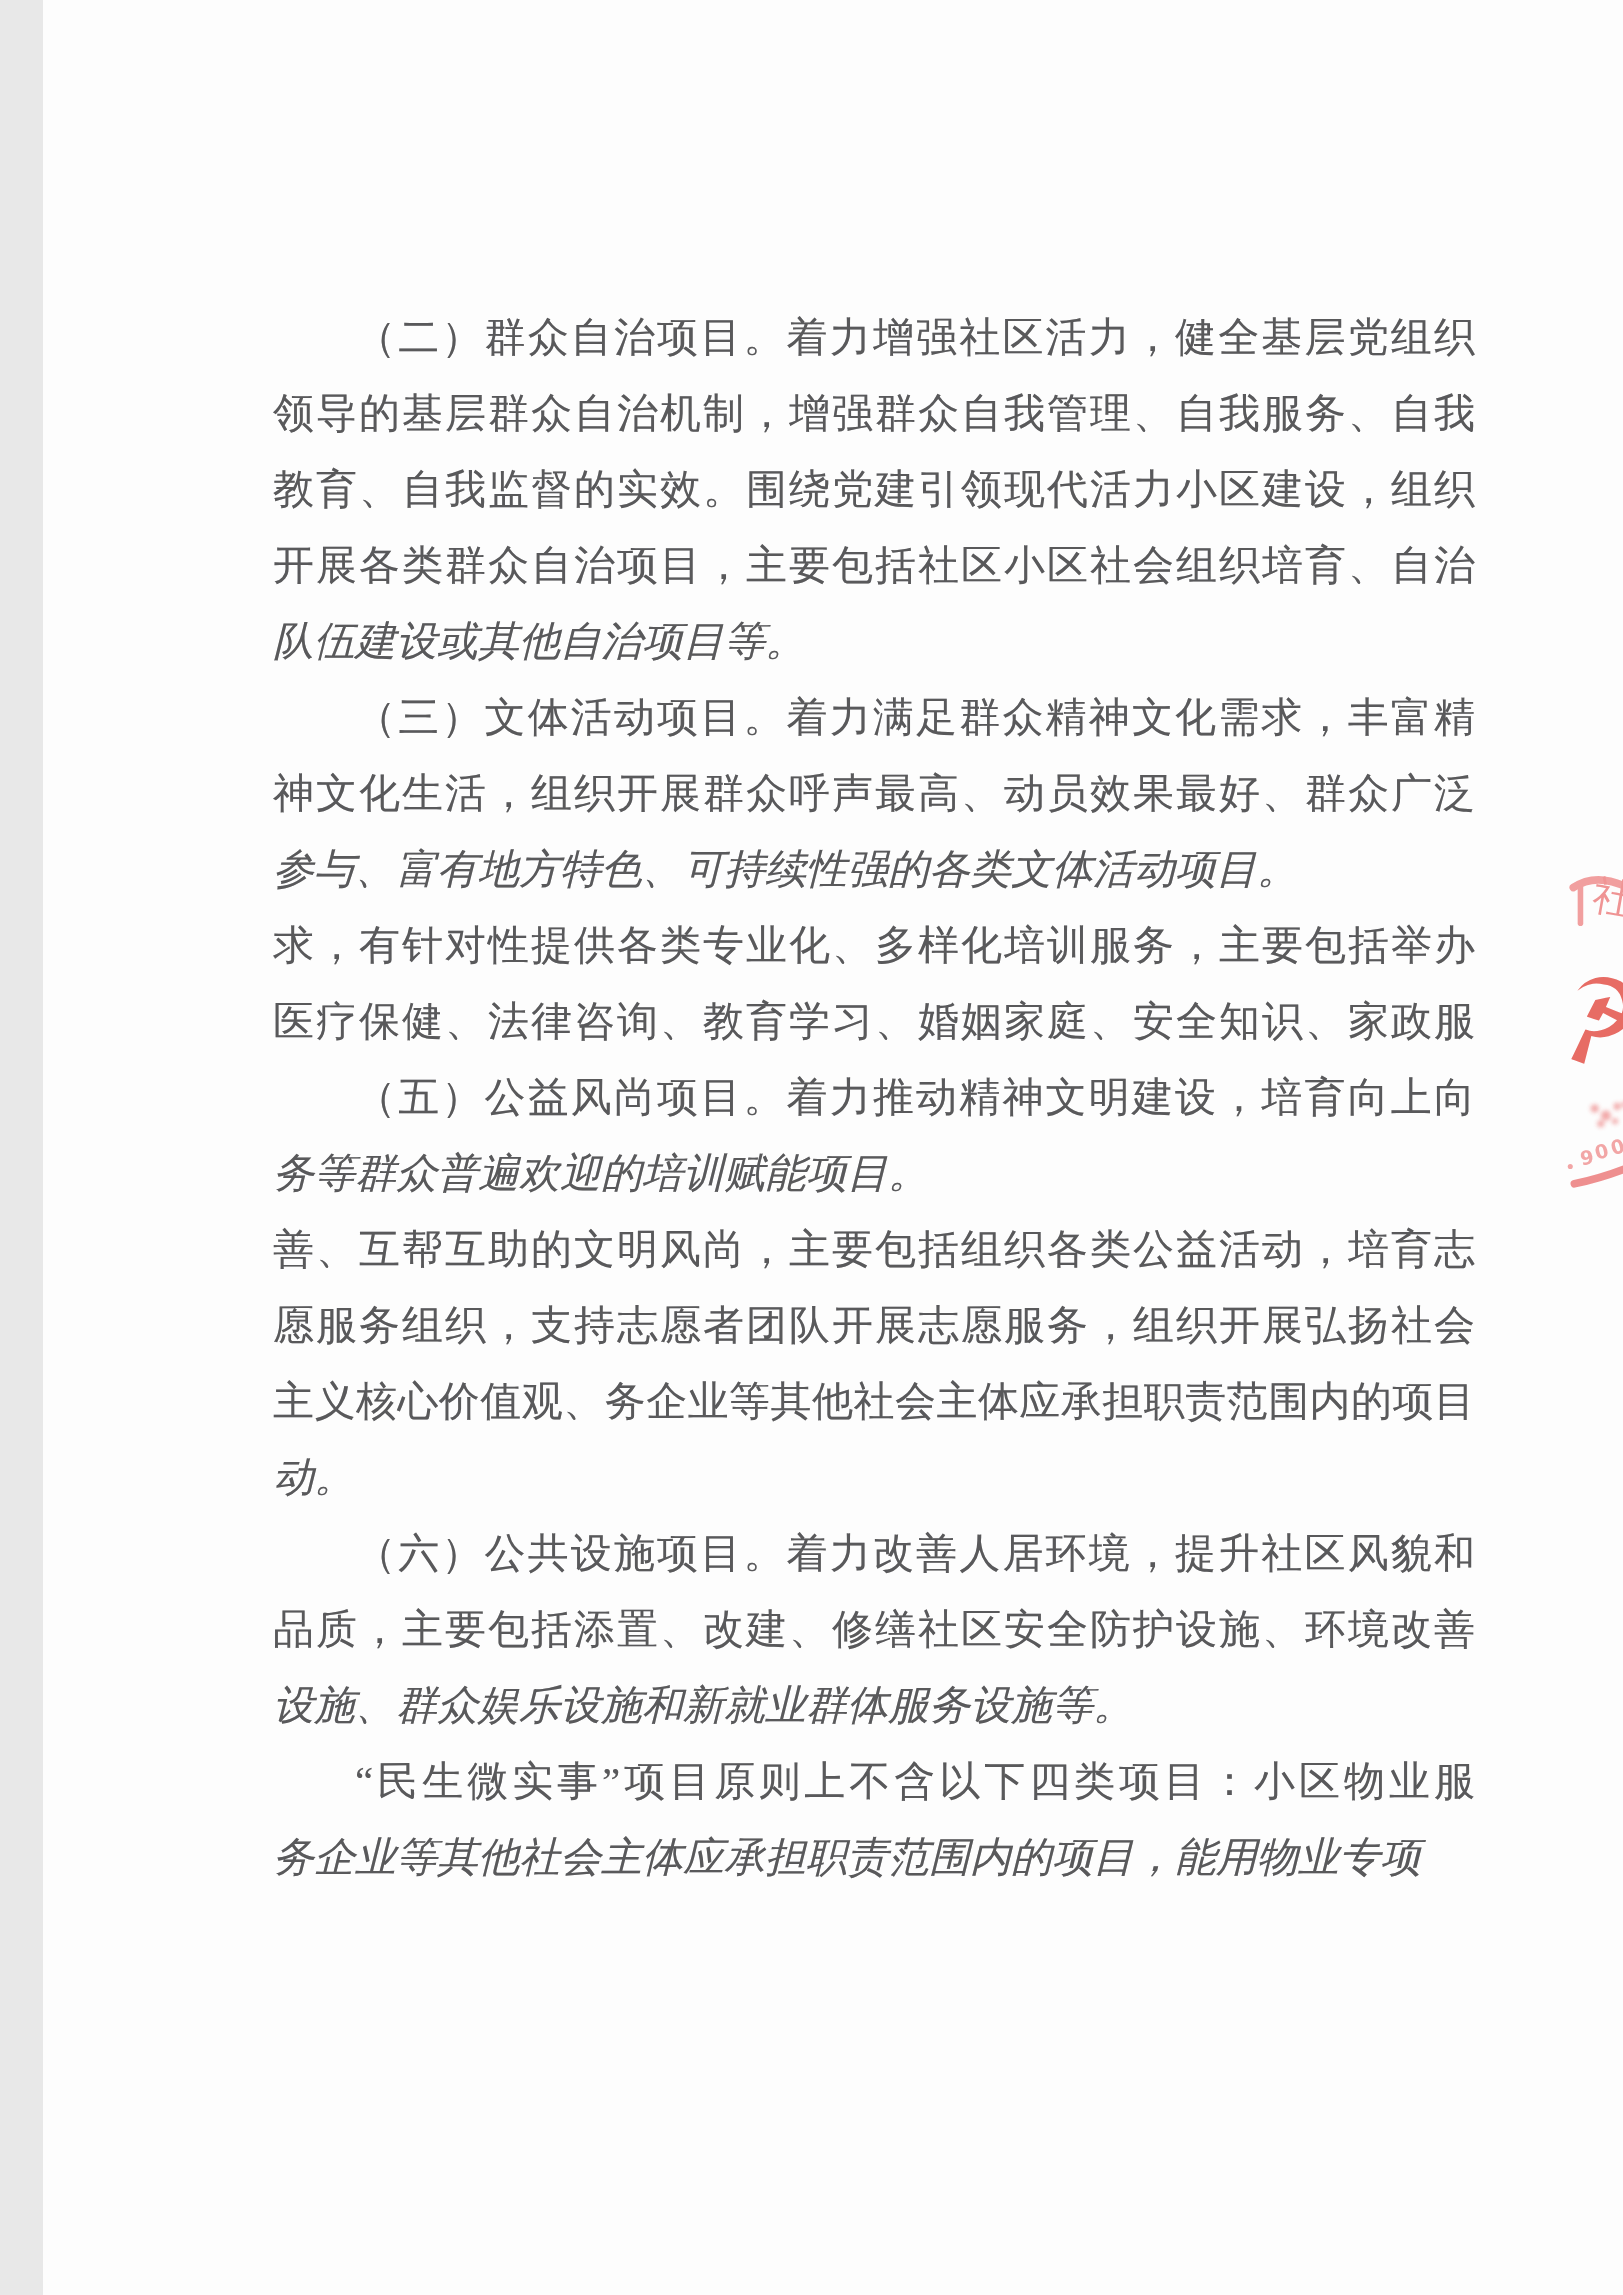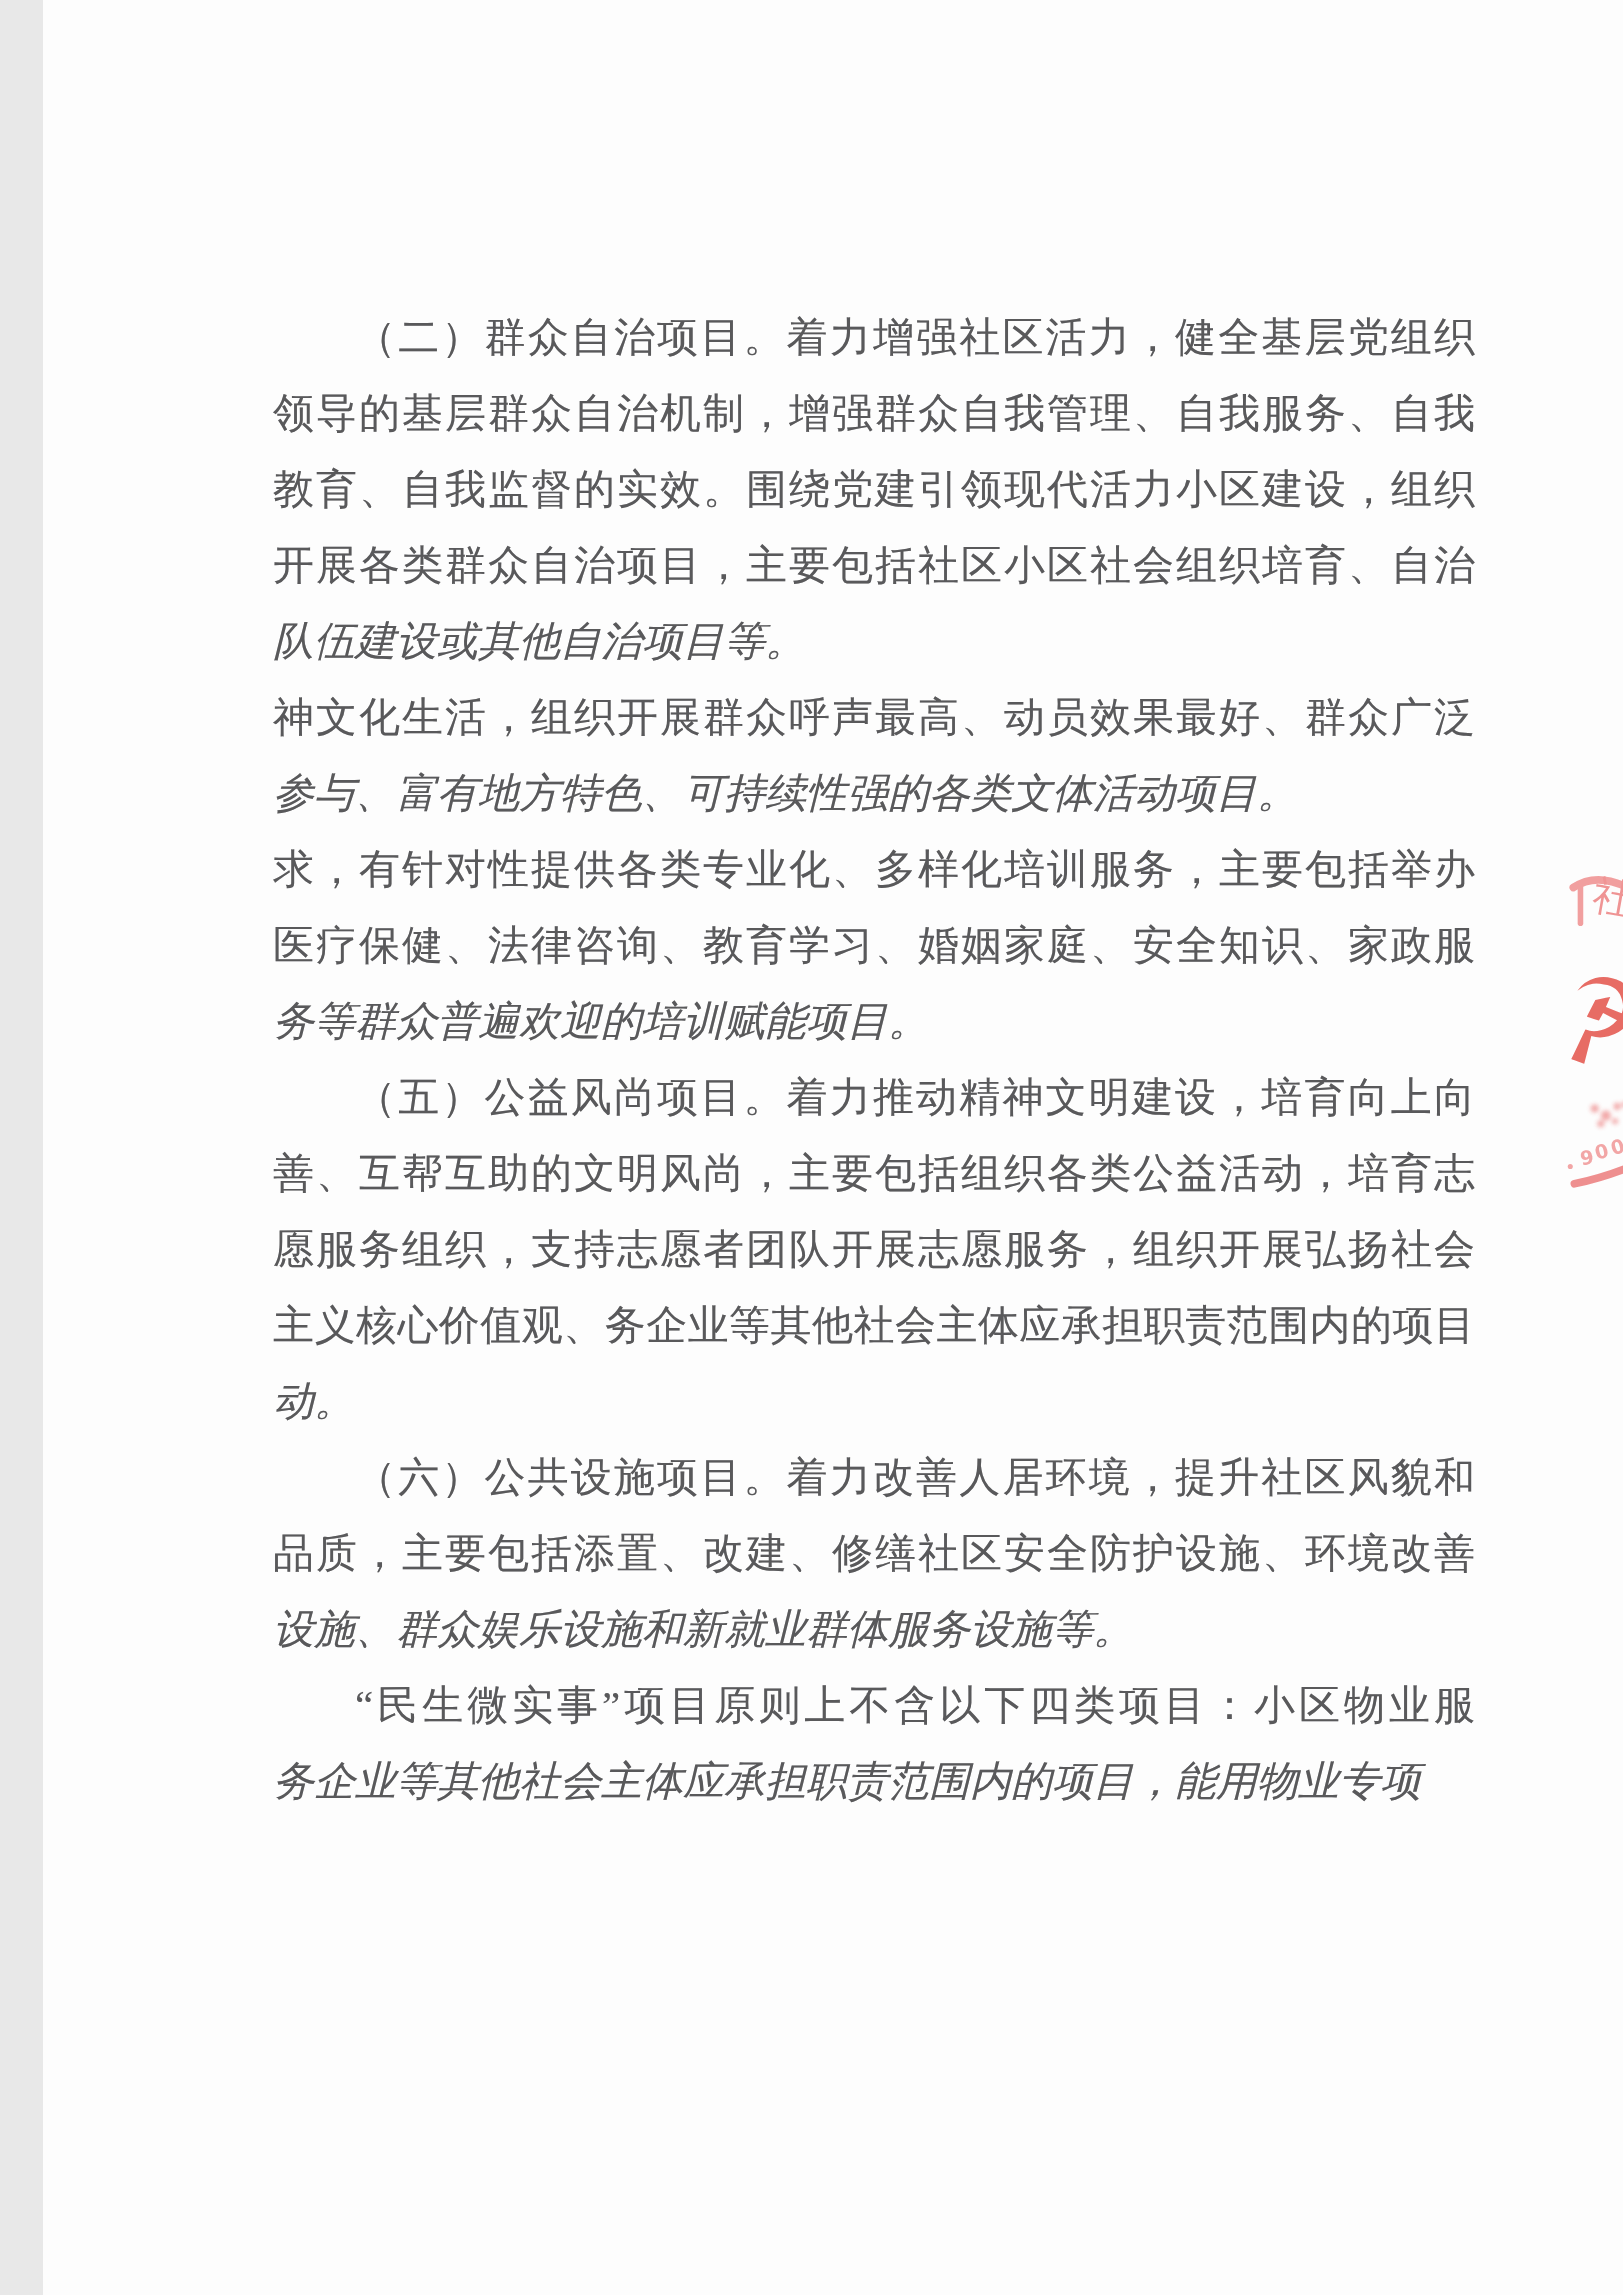--- a/index.html
+++ b/index.html
@@ -40,26 +40,27 @@
 <body>
 
 <div class="page">
 
   <div class="textbody" id="body">
       <div class="line first">（二）群众自治项目。着力增强社区活力，健全基层党组织</div>
       <div class="line">领导的基层群众自治机制，增强群众自我管理、自我服务、自我</div>
       <div class="line">教育、自我监督的实效。围绕党建引领现代活力小区建设，组织</div>
       <div class="line">开展各类群众自治项目，主要包括社区小区社会组织培育、自治</div>
       <div class="line last">队伍建设或其他自治项目等。</div>
+      <div class="line first">（三）文体活动项目。着力满足群众精神文化需求，丰富精</div>
       <div class="line">神文化生活，组织开展群众呼声最高、动员效果最好、群众广泛</div>
       <div class="line last">参与、富有地方特色、可持续性强的各类文体活动项目。</div>
       <div class="line">求，有针对性提供各类专业化、多样化培训服务，主要包括举办</div>
       <div class="line">医疗保健、法律咨询、教育学习、婚姻家庭、安全知识、家政服</div>
+      <div class="line first">（五）公益风尚项目。着力推动精神文明建设，培育向上向</div>
       <div class="line last">务等群众普遍欢迎的培训赋能项目。</div>
-      <div class="line first">（五）公益风尚项目。着力推动精神文明建设，培育向上向</div>
       <div class="line">善、互帮互助的文明风尚，主要包括组织各类公益活动，培育志</div>
       <div class="line">愿服务组织，支持志愿者团队开展志愿服务，组织开展弘扬社会</div>
       <div class="line">主义核心价值观、务企业等其他社会主体应承担职责范围内的项目</div>
       <div class="line last">动。</div>
       <div class="line first">（六）公共设施项目。着力改善人居环境，提升社区风貌和</div>
       <div class="line">品质，主要包括添置、改建、修缮社区安全防护设施、环境改善</div>
       <div class="line last">设施、群众娱乐设施和新就业群体服务设施等。</div>
       <div class="line first">“民生微实事”项目原则上不含以下四类项目：小区物业服</div>
       <div class="line last">务企业等其他社会主体应承担职责范围内的项目，能用物业专项</div>
     </div>

